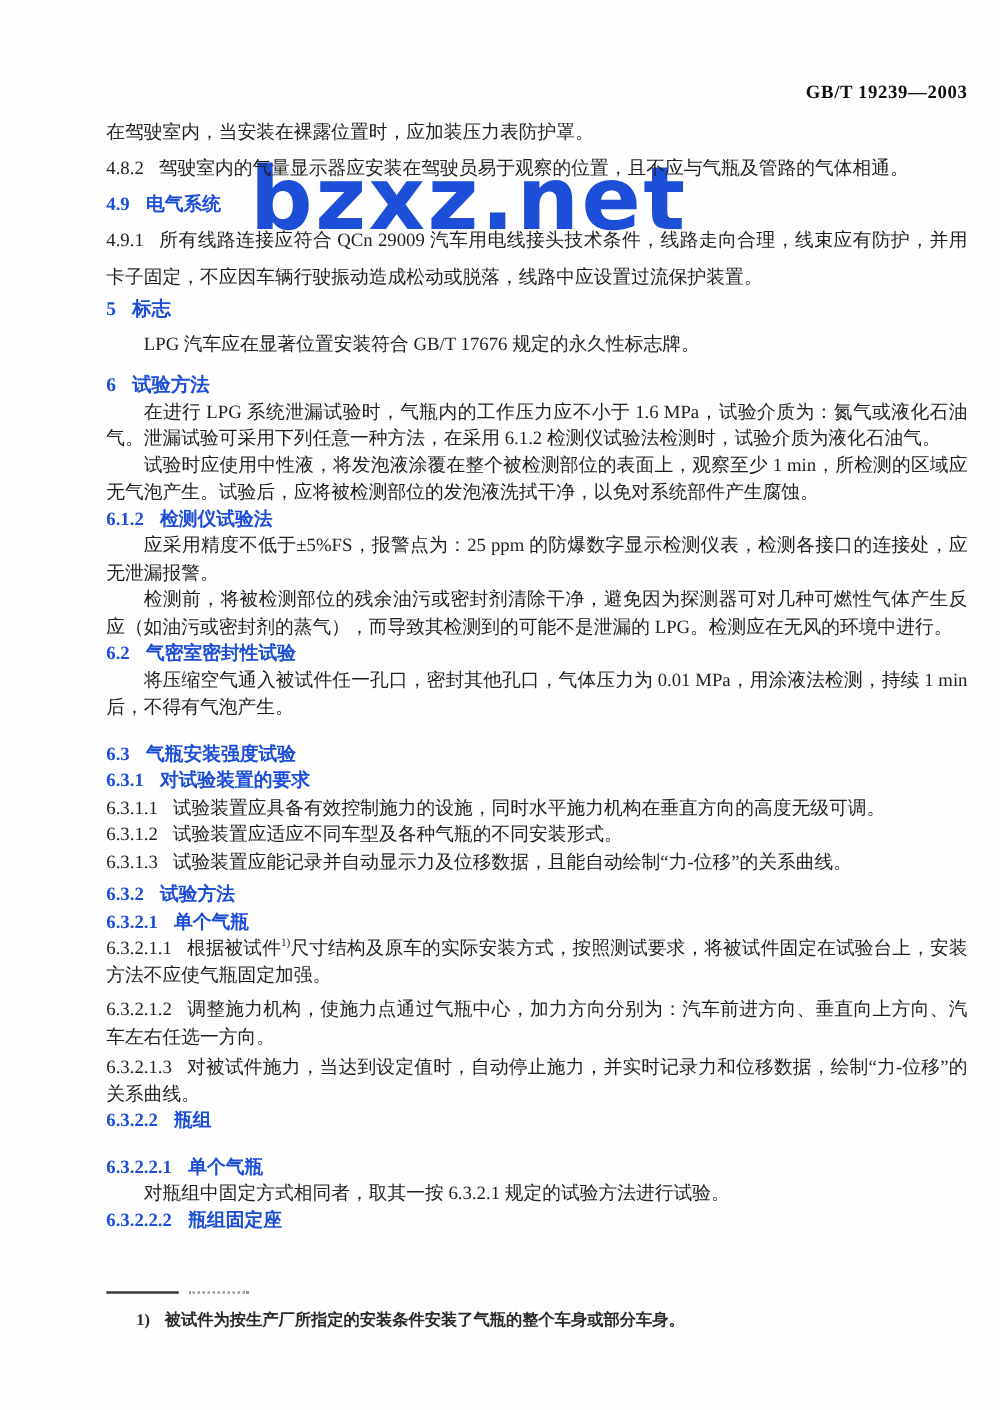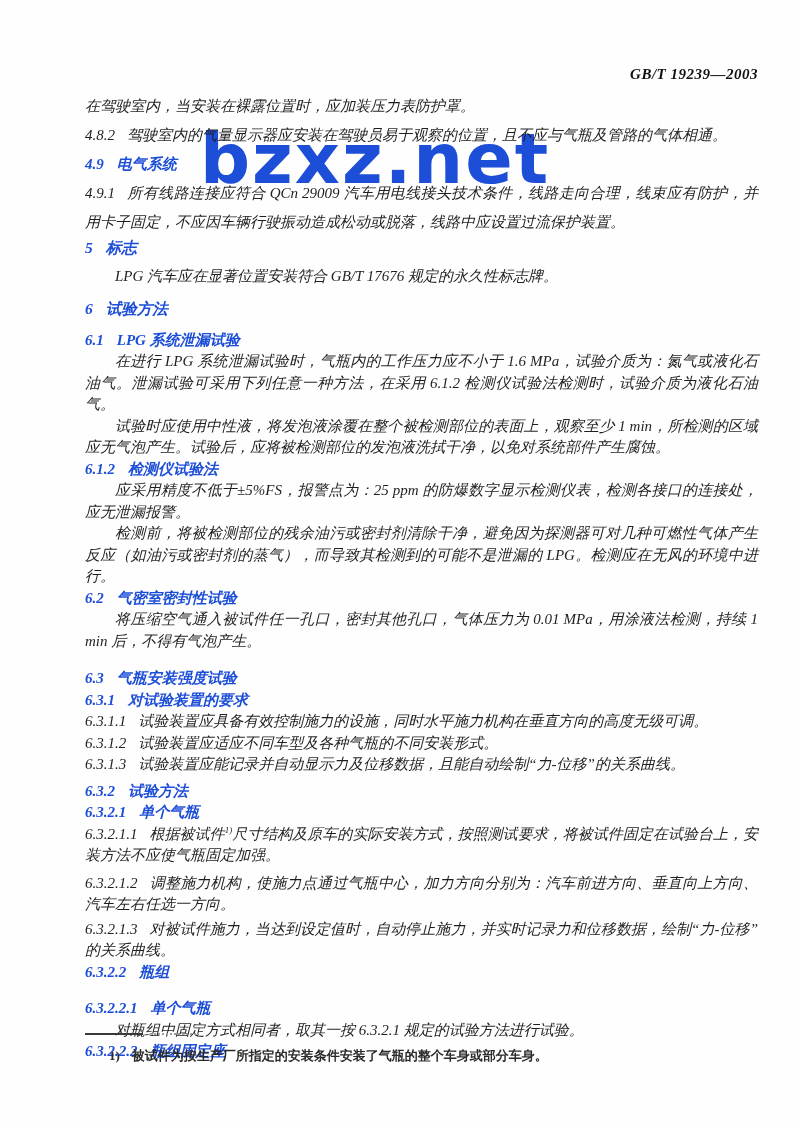--- a/index.html
+++ b/index.html
@@ -11,22 +11,22 @@
   }
   .page{position:relative;width:800px;height:1128px;background:#fefefe;overflow:hidden;}
   .watermark{
     position:absolute;left:200px;top:118px;z-index:0;
     font-family:"DejaVu Sans","Liberation Sans",sans-serif;
     font-weight:700;font-size:70px;letter-spacing:2px;
     color:#1d4ed8;user-select:none;white-space:nowrap;
   }
   .content{
     position:relative;z-index:1;
-    padding:64px 42px 0 85px;
-    font-size:15px;line-height:21.5px;font-style:italic;
+    padding:64px 26px 0 85px;
+    font-size:15px;line-height:21.5px;
   }
   .std-header{
     text-align:right;font-weight:700;font-size:15px;line-height:20px;
     letter-spacing:.5px;margin:0 0 8px 0;color:#111;
   }
   p{margin:0;text-align:justify;}
   .sec4{line-height:29px;}
   .indent{text-indent:2em;}
   .clause .num{margin-right:12px;white-space:nowrap;}
   .heading{font-weight:700;margin:0;color:#1d4ed8;}
@@ -62,21 +62,20 @@
     <p class="sec4 heading"><span class="num">4.9</span><span>电气系统</span></p>
 
     <p class="sec4 clause"><span class="num">4.9.1</span><span>所有线路连接应符合 QCn 29009 汽车用电线接头技术条件，线路走向合理，线束应有防护，并用卡子固定，不应因车辆行驶振动造成松动或脱落，线路中应设置过流保护装置。</span></p>
 
     <p class="heading chapter"><span class="num">5</span><span>标志</span></p>
 
     <p class="indent" style="margin-top:7px">LPG 汽车应在显著位置安装符合 GB/T 17676 规定的永久性标志牌。</p>
 
     <p class="heading chapter" style="margin-top:11px"><span class="num">6</span><span>试验方法</span></p>
 
-    <p class="heading" style="margin-top:10px"><span class="num">6.1</span><span>LPG 系统泄漏试验</span></p>
 
     <p class="indent">在进行 LPG 系统泄漏试验时，气瓶内的工作压力应不小于 1.6 MPa，试验介质为：氮气或液化石油气。泄漏试验可采用下列任意一种方法，在采用 6.1.2 检测仪试验法检测时，试验介质为液化石油气。</p>
 
 
     <p class="indent">试验时应使用中性液，将发泡液涂覆在整个被检测部位的表面上，观察至少 1 min，所检测的区域应无气泡产生。试验后，应将被检测部位的发泡液洗拭干净，以免对系统部件产生腐蚀。</p>
 
     <p class="heading"><span class="num">6.1.2</span><span>检测仪试验法</span></p>
 
     <p class="indent">应采用精度不低于±5%FS，报警点为：25 ppm 的防爆数字显示检测仪表，检测各接口的连接处，应无泄漏报警。</p>
 

